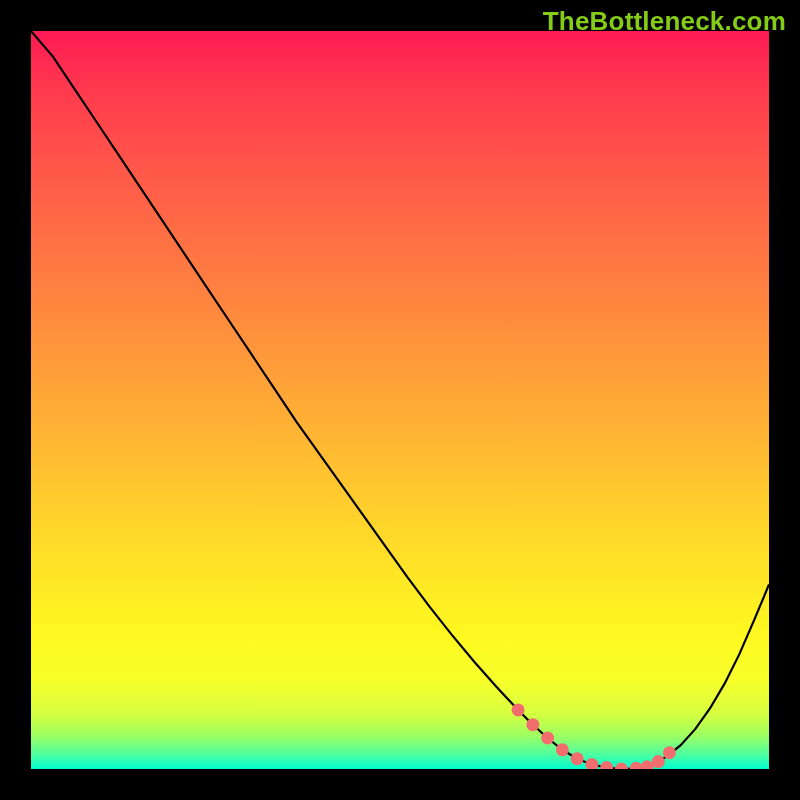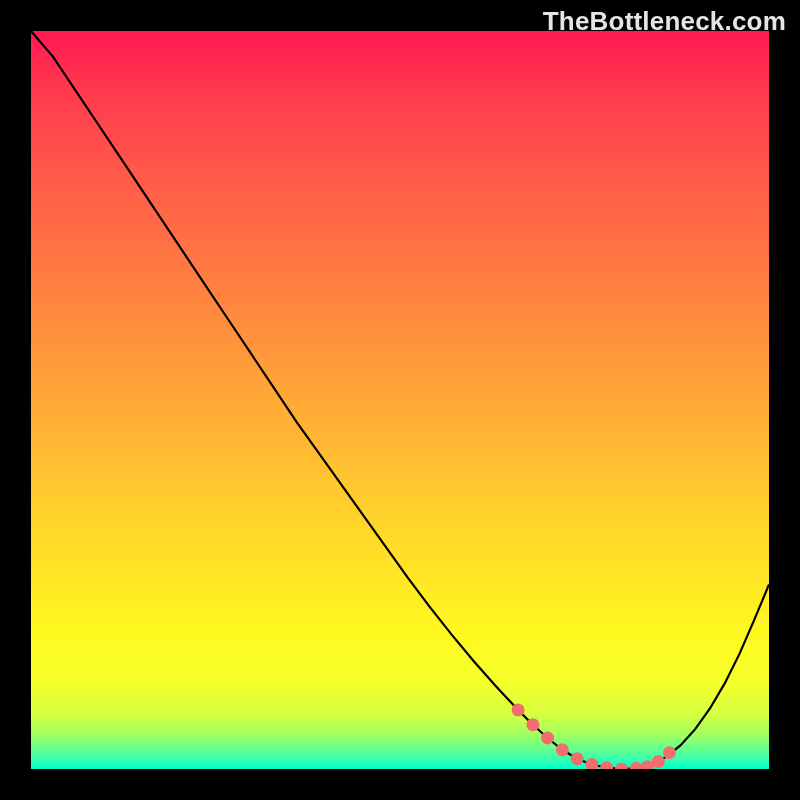--- a/index.html
+++ b/index.html
@@ -10,21 +10,21 @@
     height: 800px;
     background: #000;
   }
   .watermark {
     position: absolute;
     top: 6px;
     right: 14px;
     font-family: Arial, Helvetica, sans-serif;
     font-size: 26px;
     font-weight: 600;
-    color: #e5e5e5;
+    color: #84cc16;
     letter-spacing: 0.2px;
   }
   .plot {
     position: absolute;
     left: 31px;
     top: 31px;
     width: 738px;
     height: 738px;
     overflow: hidden;
   }

